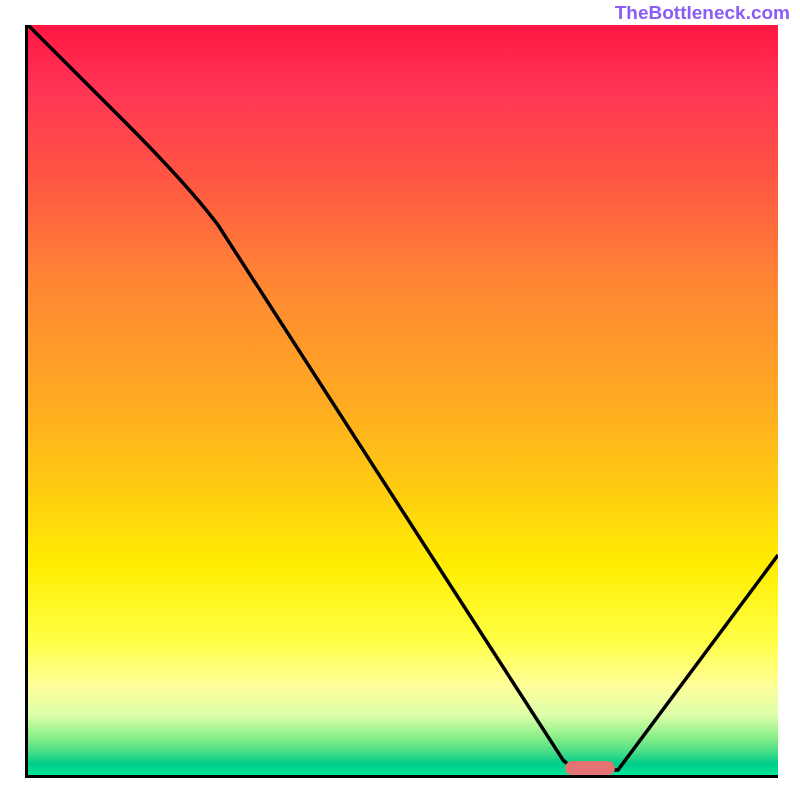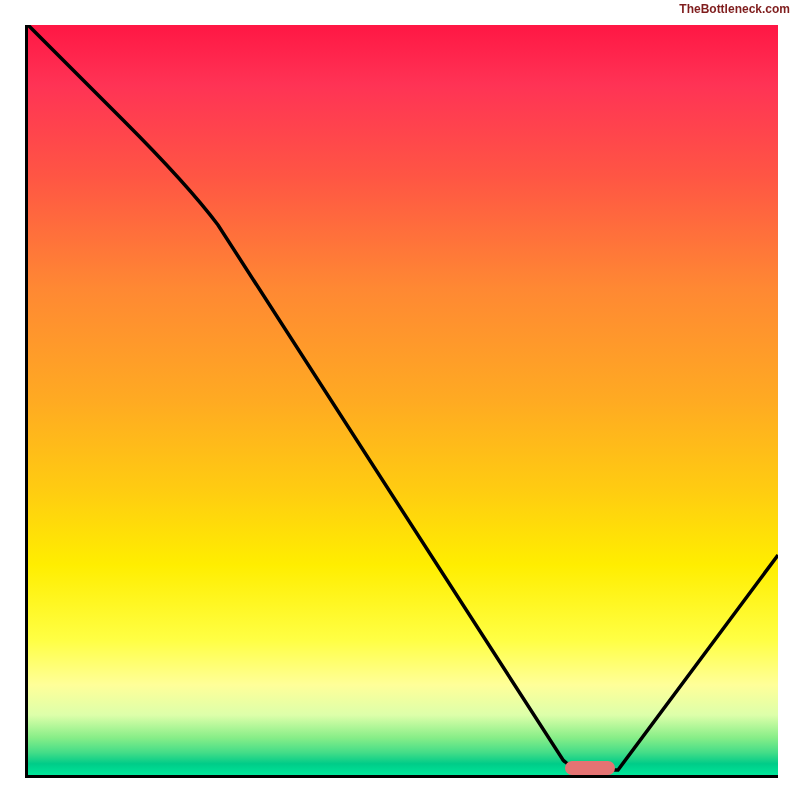--- a/index.html
+++ b/index.html
@@ -7,23 +7,23 @@
     padding: 0;
     width: 800px;
     height: 800px;
     position: relative;
     font-family: Arial, sans-serif;
   }
   .watermark {
     position: absolute;
     top: 2px;
     right: 10px;
-    font-size: 12px;
+    font-size: 19px;
     font-weight: bold;
-    color: #7f1d1d;
+    color: #8b5cf6;
     z-index: 10;
   }
   .chart-container {
     position: absolute;
     top: 25px;
     left: 25px;
     width: 750px;
     height: 750px;
     border-left: 3px solid #000;
     border-bottom: 3px solid #000;

